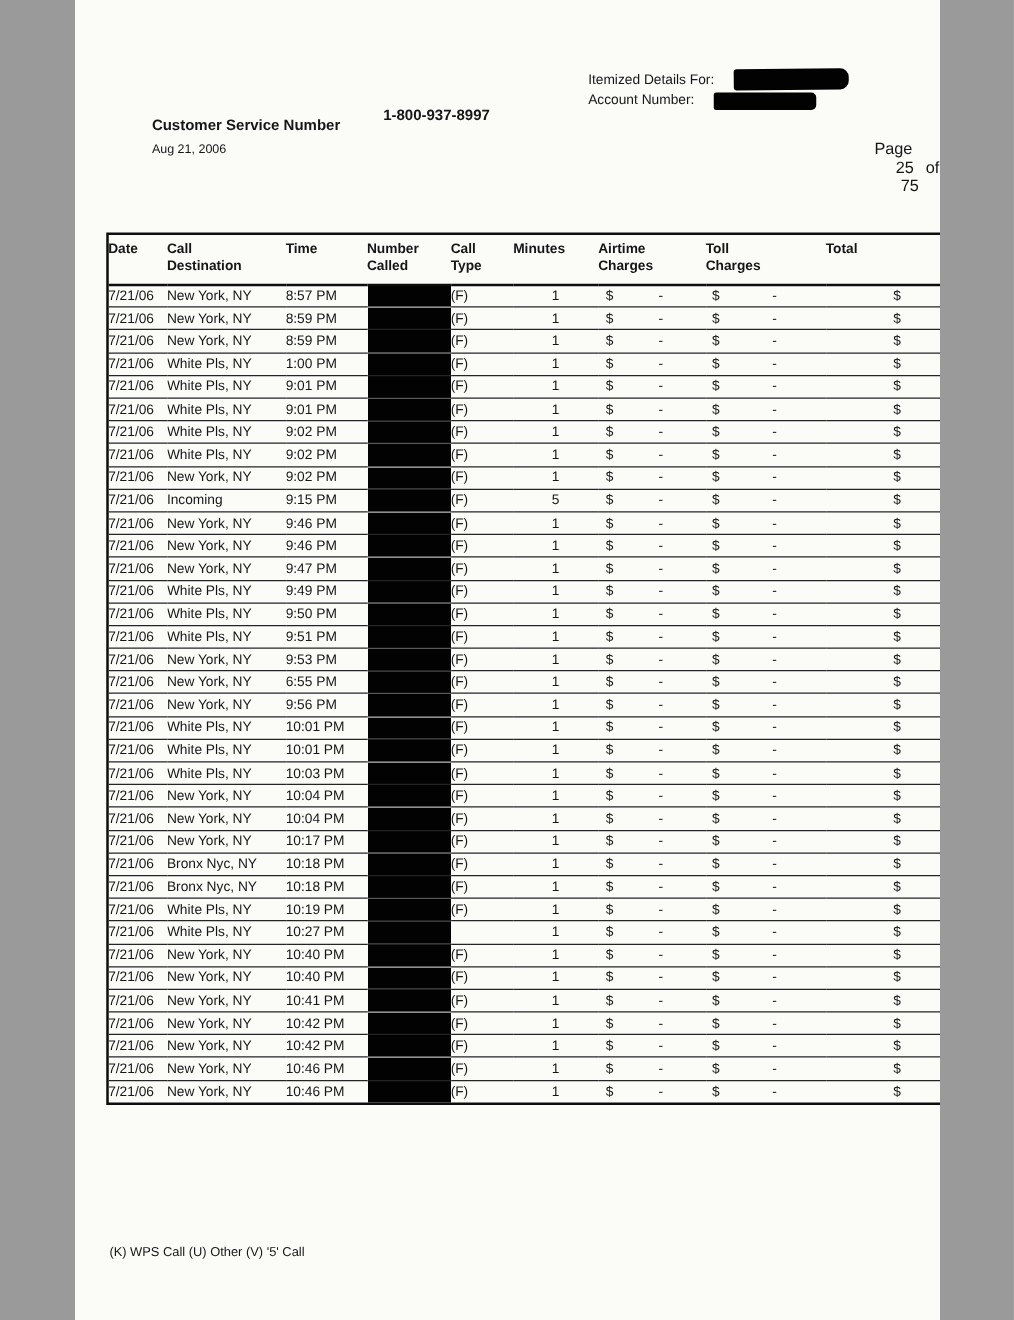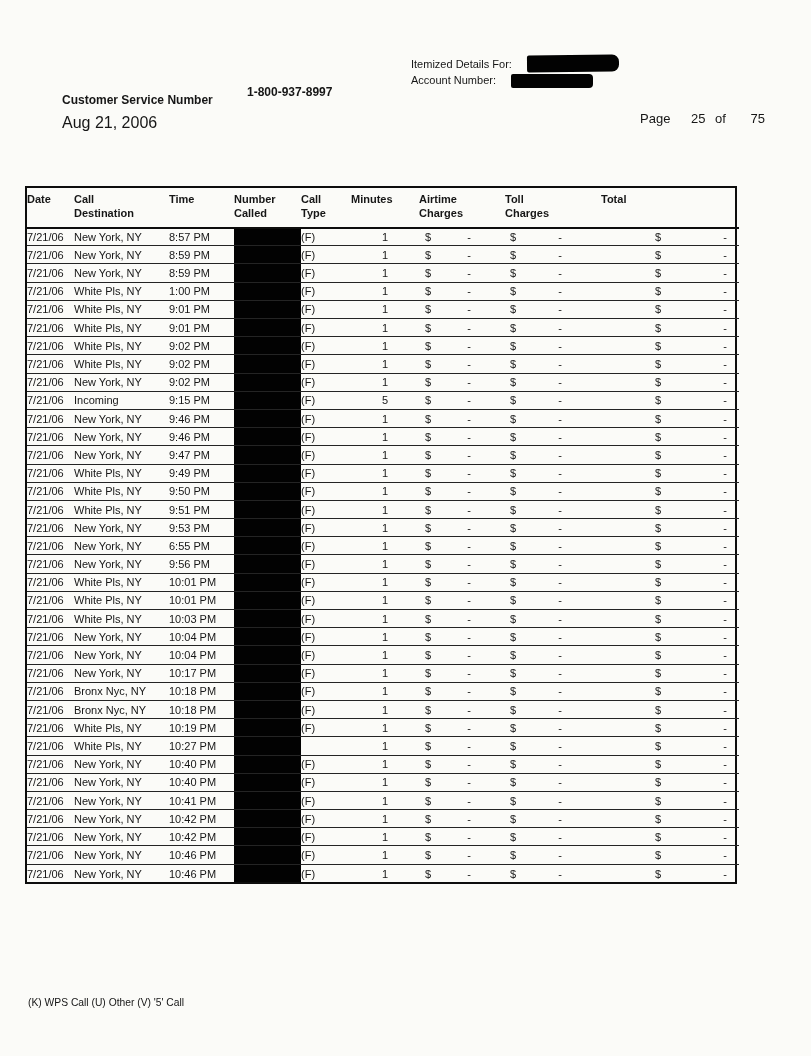--- a/index.html
+++ b/index.html
@@ -1,33 +1,33 @@
 <!DOCTYPE html>
 <html><head>
 <meta charset="utf-8">
 <style>
   * { margin:0; padding:0; box-sizing:border-box; }
   html,body { background:#9a9a9a; }
   .page {
     position:relative;
-    width:811px; height:1056px;
+    width:692px; height:1056px;
     margin:0 auto;
     background:#fbfbf8;
     font-family:"Liberation Sans", sans-serif;
     color:#161616;
     overflow:hidden;
   }
   
   .hdr-right { position:absolute; left:411px; top:56px; font-size:11px; line-height:16px; }
   .redact { position:absolute; background:#020202; }
   .redact-1 { left:527px; top:55px; width:92px; height:17px; border-radius:2px 7px 7px 2px; transform:rotate(-0.6deg); }
   .redact-2 { left:511px; top:74px; width:82px; height:14px; border-radius:2px 4px 4px 2px; }
   .cs-label  { position:absolute; left:62px;  top:93px;  font-size:12px; font-weight:bold; }
   .cs-number { position:absolute; left:247px; top:85px;  font-size:12px; font-weight:bold; }
-  .bill-date { position:absolute; left:62px;  top:114px; font-size:16px; }
+  .bill-date { position:absolute; left:62px;  top:114px; font-size:10px; }
   .page-info { position:absolute; left:618px; top:111px; font-size:13px;margin-left:22px; }
   .page-info span { display:inline-block; }
   .pi-cur { margin-left:17px; }
   .pi-of  { margin-left:6px; }
   .pi-tot { margin-left:21px; }
 
   
   .table-box {
     position:absolute; left:25px; top:186px; width:712px;
     border:2px solid #0d0d0d;

